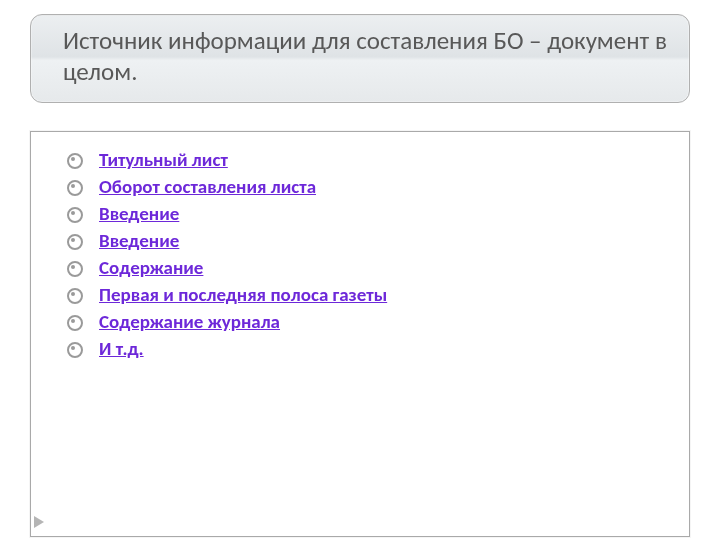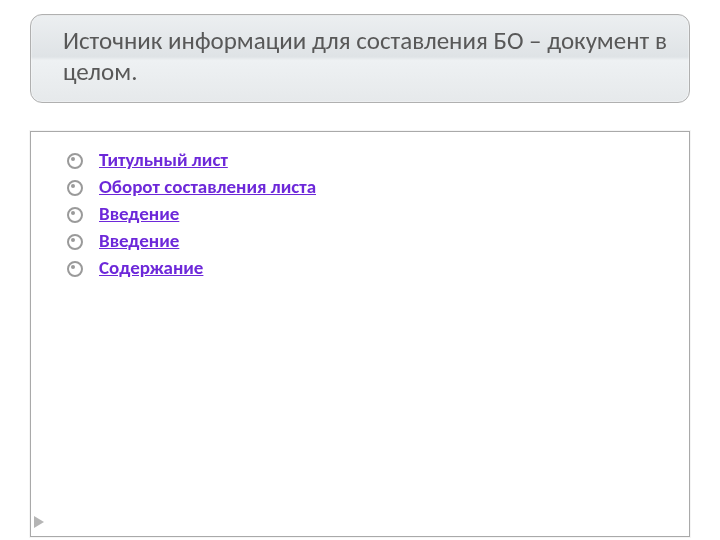--- a/index.html
+++ b/index.html
@@ -31,17 +31,20 @@
 
   <div class="gap"></div>
 
   <div class="content-box">
     <ul class="bullets">
       <li>Титульный лист</li>
       <li>Оборот составления листа</li>
       <li>Введение</li>
       <li>Введение</li>
       <li>Содержание</li>
+      <li>Первая и последняя полоса газеты</li>
+      <li>Содержание журнала</li>
+      <li>И т.д.</li>
     </ul>
   </div>
 
   <div class="footer-arrow"></div>
 </div>
 
 </body></html>

